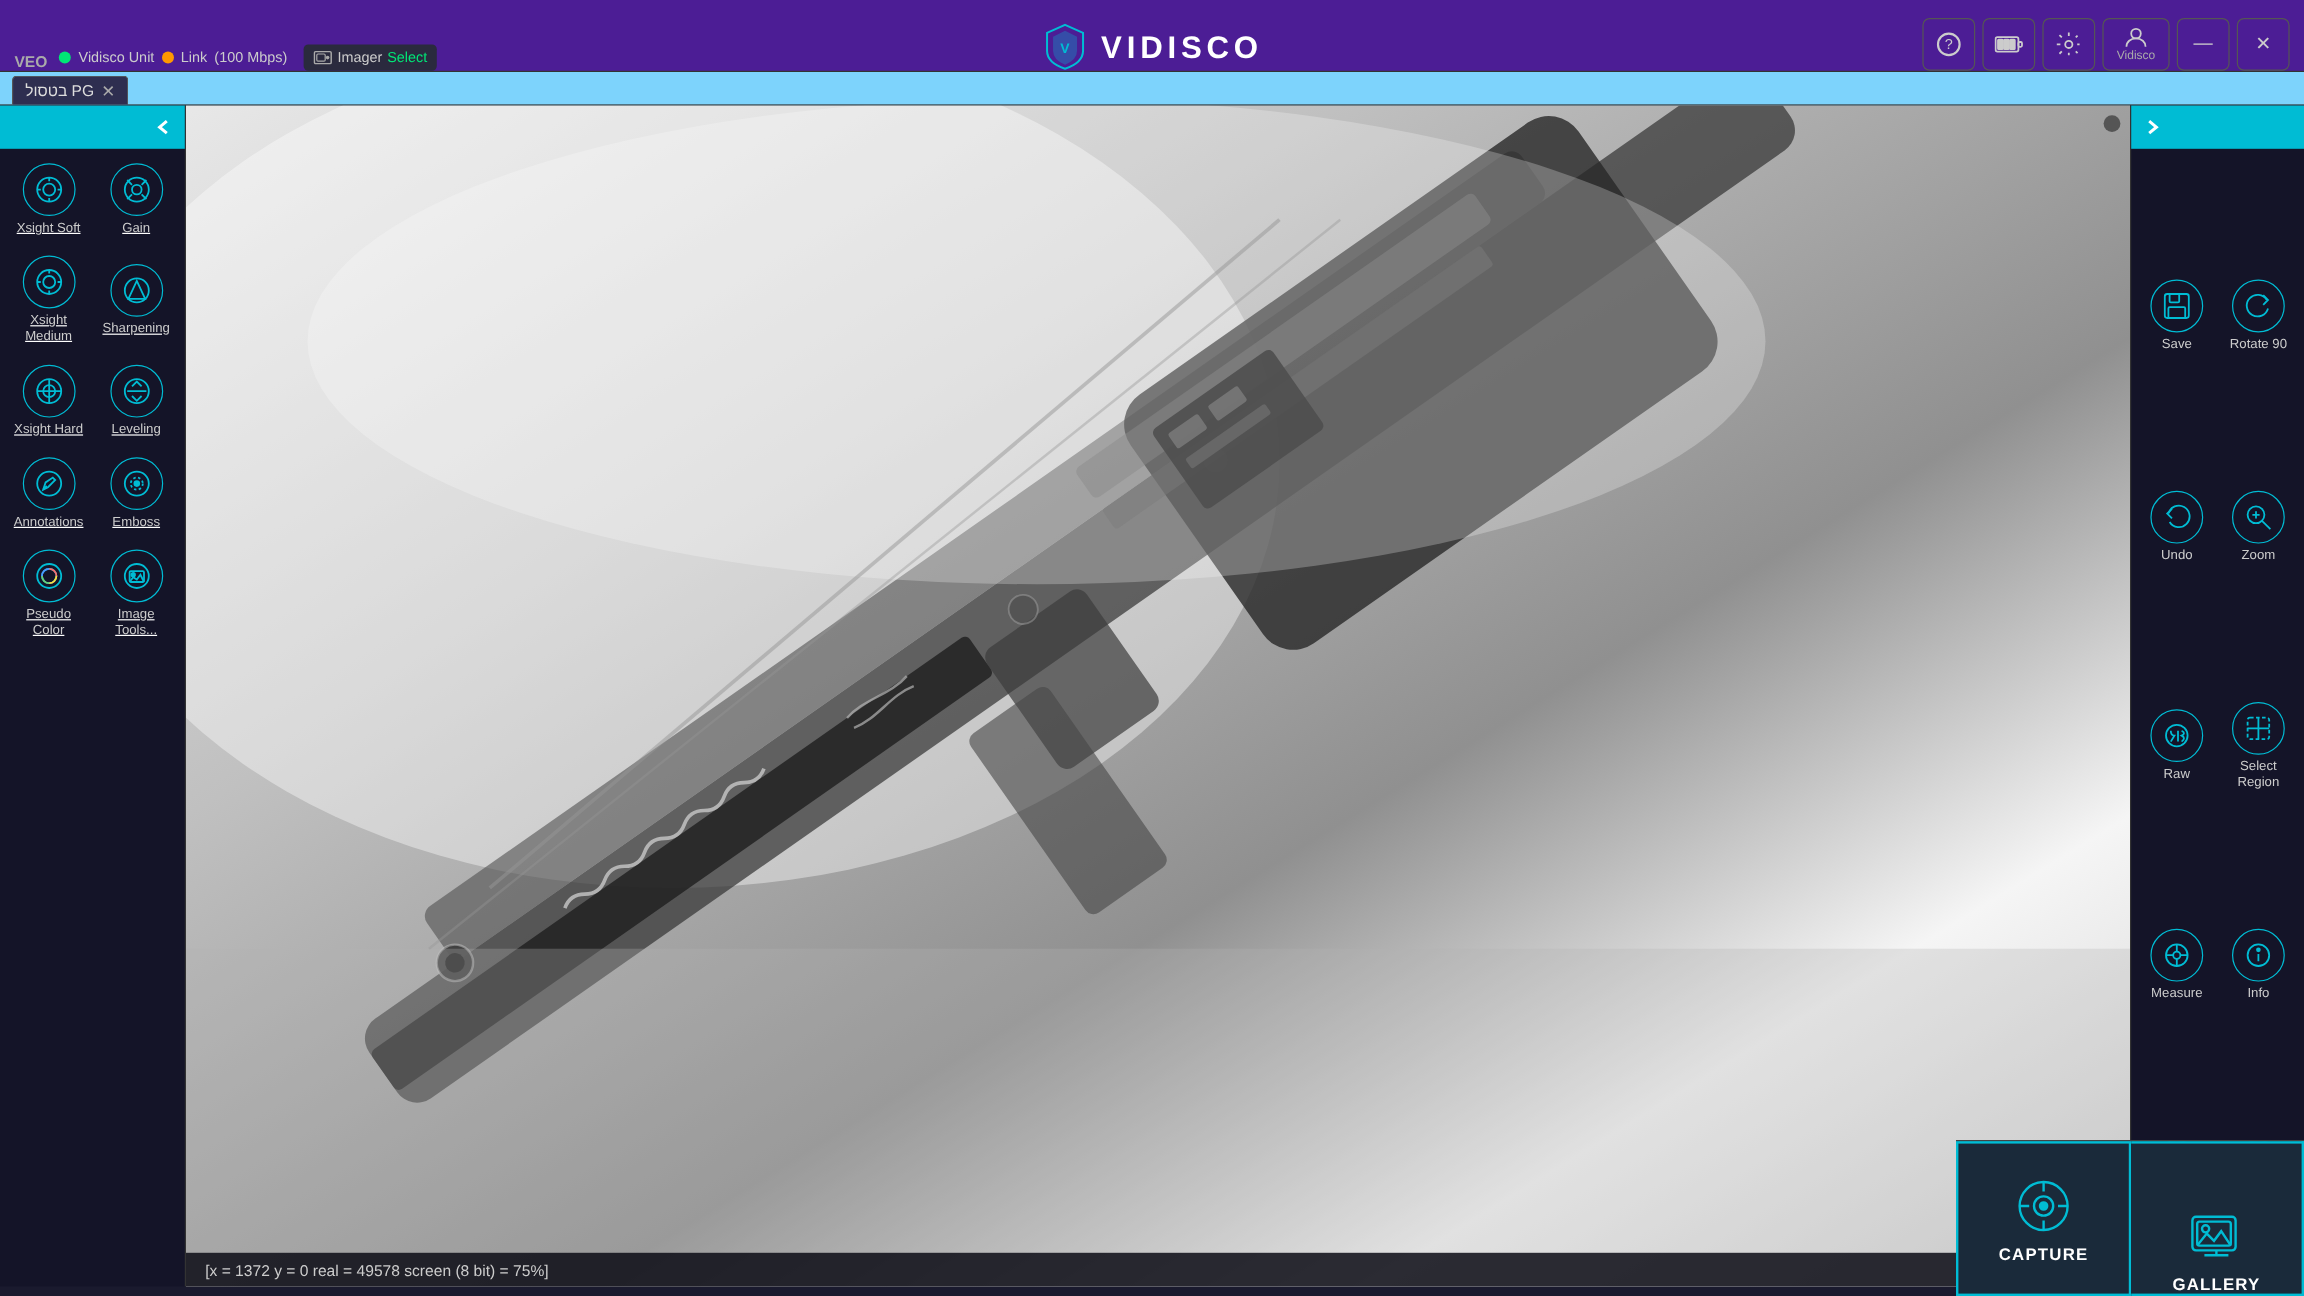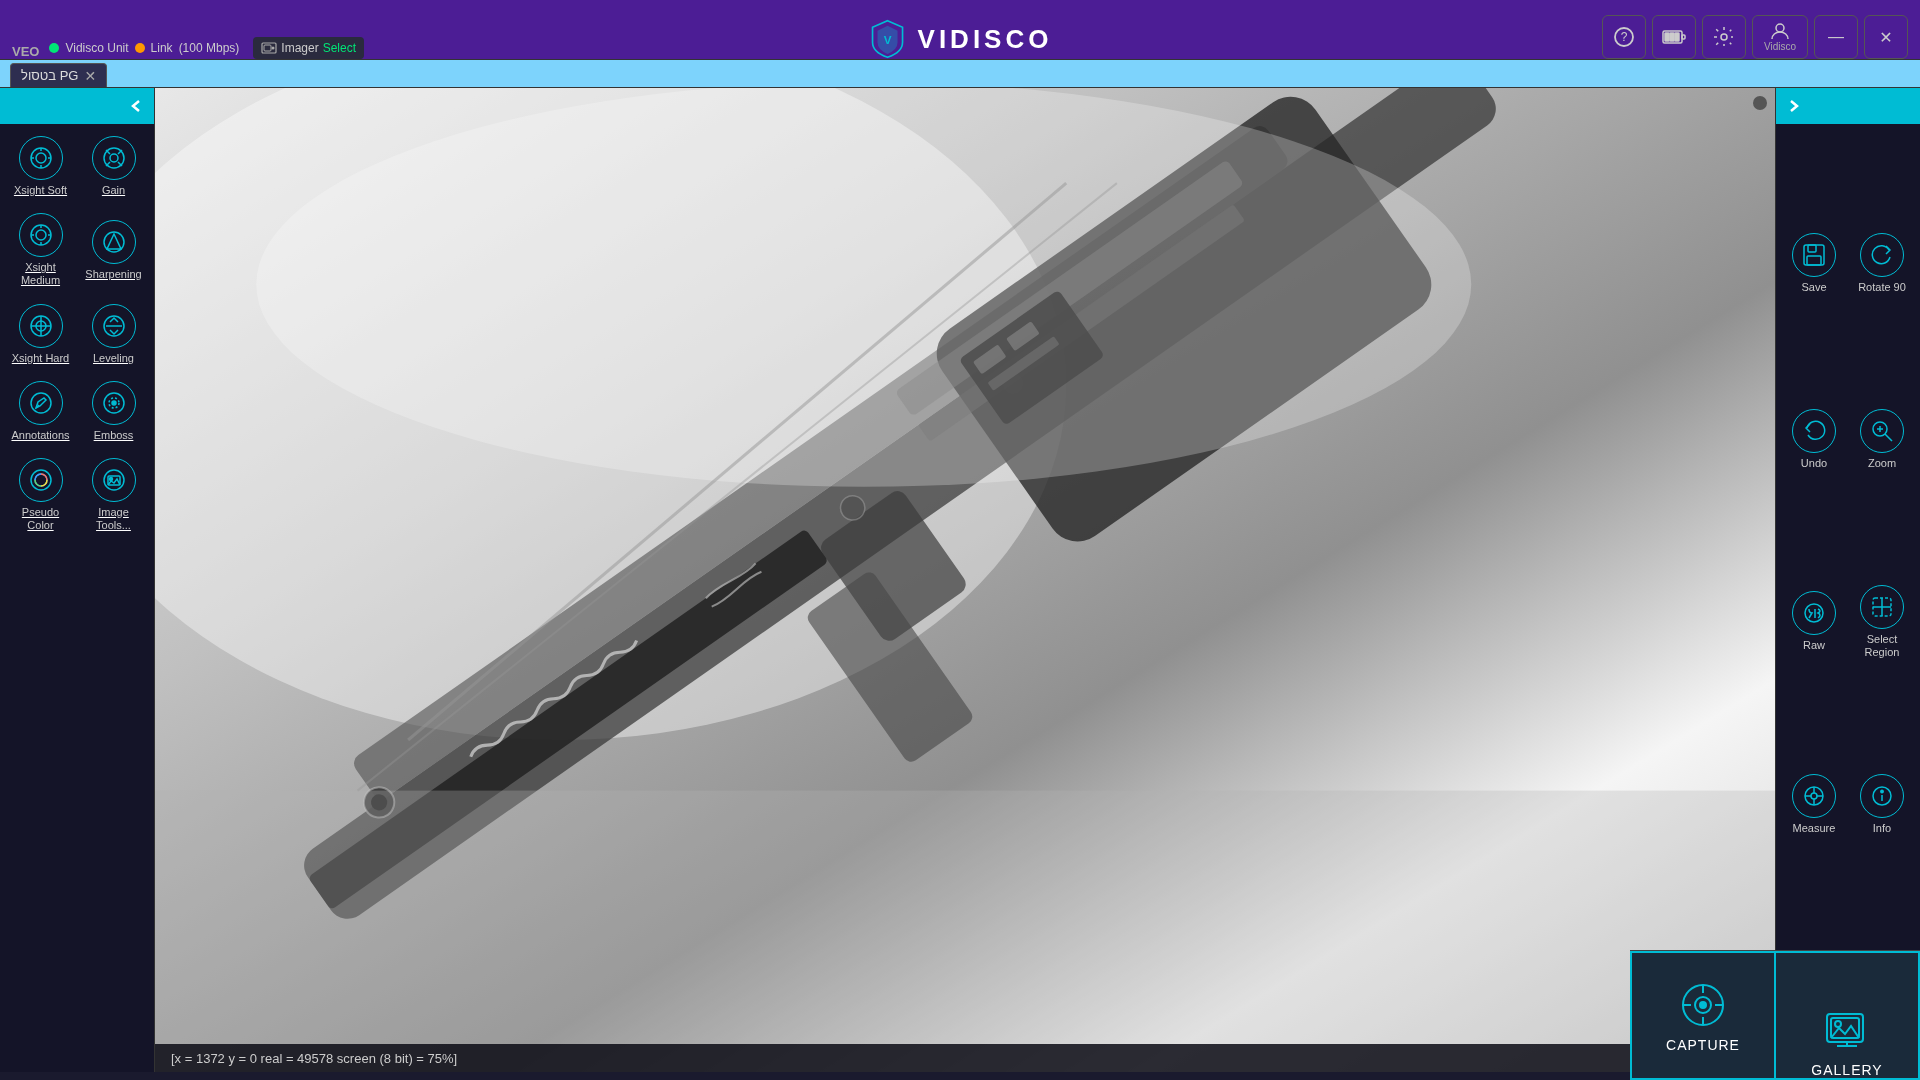--- a/index.html
+++ b/index.html
@@ -285,21 +285,21 @@
       display: flex;
       flex-direction: column;
       align-items: center;
       justify-content: flex-end;
       cursor: pointer;
       gap: 6px;
       color: #fff;
     }
     .capture-label {
       font-size: 14px;
-      font-weight: normal;
+      font-weight: bold;
       letter-spacing: 1px;
     }
 
     
     #corner-dot {
       position: absolute;
       top: 8px;
       right: 8px;
       width: 14px;
       height: 14px;

